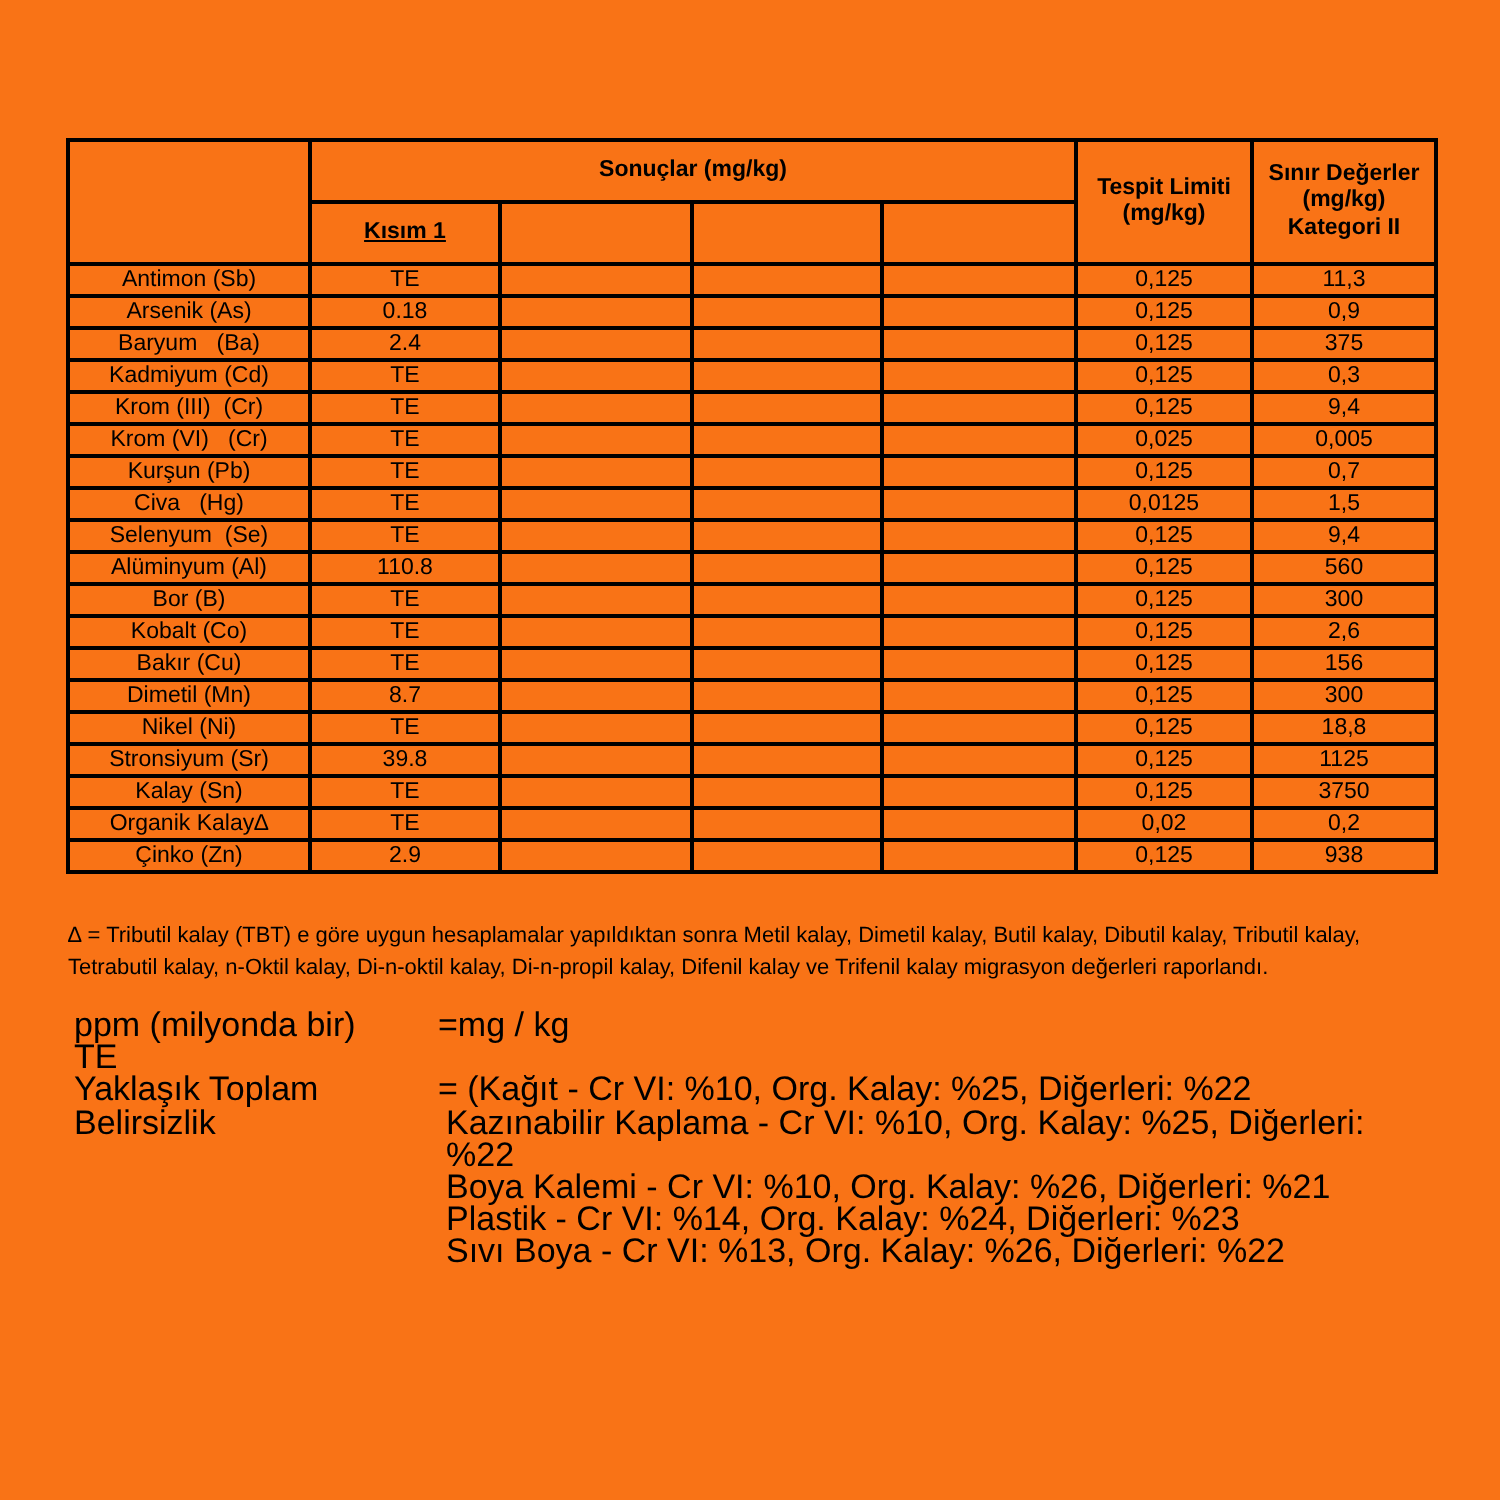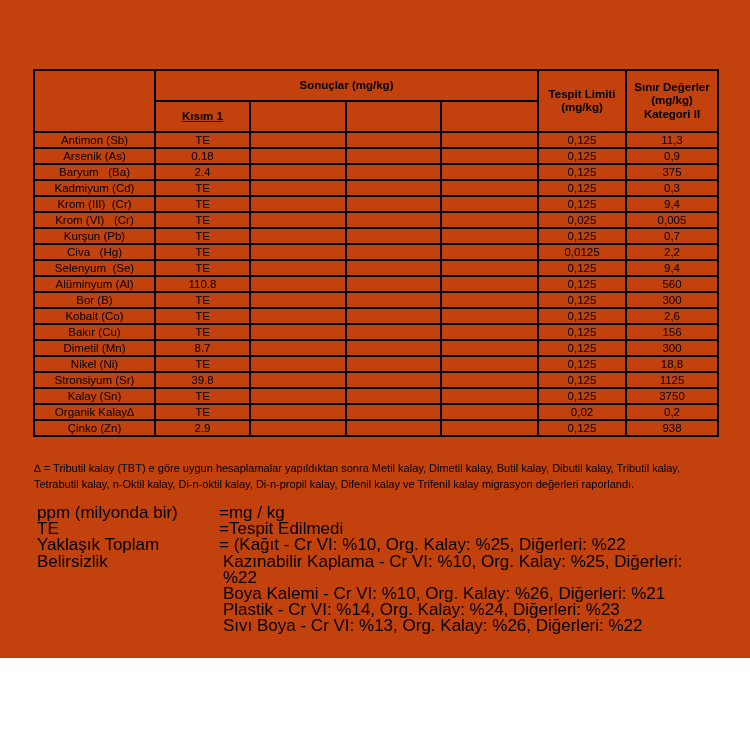--- a/index.html
+++ b/index.html
@@ -4,22 +4,22 @@
 <style>
   * { margin: 0; padding: 0; box-sizing: border-box; }
   html, body { background: #ffffff; }
   body {
     width: 750px; height: 750px;
     font-family: "Liberation Sans", "DejaVu Sans", sans-serif;
     color: #000;
   }
   .page {
     position: relative;
-    width: 750px; height: 658px;
-    background: #c2410c;
+    width: 750px; height: 750px;
+    background: #f97316;
     overflow: hidden;
   }
   table.results {
     position: absolute;
     left: 33px; top: 69px;
     width: 684px;
     border-collapse: collapse;
     table-layout: fixed;
   }
   table.results th, table.results td {
@@ -147,21 +147,21 @@
           <td>0,125</td>
           <td>0,7</td>
         </tr>
         <tr>
           <td>Civa   (Hg)</td>
           <td>TE</td>
           <td></td>
           <td></td>
           <td></td>
           <td>0,0125</td>
-          <td>2,2</td>
+          <td>1,5</td>
         </tr>
         <tr>
           <td>Selenyum  (Se)</td>
           <td>TE</td>
           <td></td>
           <td></td>
           <td></td>
           <td>0,125</td>
           <td>9,4</td>
         </tr>
@@ -262,23 +262,20 @@
 
   <div class="definitions">
       <div class="def-row">
         <div class="def-term">ppm (milyonda bir)</div>
         <div class="def-lines">
           <div class="def-line">=mg / kg</div>
         </div>
       </div>
       <div class="def-row">
         <div class="def-term">TE</div>
-        <div class="def-lines">
-          <div class="def-line">=Tespit Edilmedi</div>
-        </div>
       </div>
       <div class="def-row">
         <div class="def-term">Yaklaşık Toplam Belirsizlik</div>
         <div class="def-lines">
           <div class="def-line">= (Kağıt - Cr VI: %10, Org. Kalay: %25, Diğerleri: %22</div>
           <div class="def-line cont">Kazınabilir Kaplama - Cr VI: %10, Org. Kalay: %25, Diğerleri: %22</div>
           <div class="def-line cont">Boya Kalemi - Cr VI: %10, Org. Kalay: %26, Diğerleri: %21</div>
           <div class="def-line cont">Plastik - Cr VI: %14, Org. Kalay: %24, Diğerleri: %23</div>
           <div class="def-line cont">Sıvı Boya - Cr VI: %13, Org. Kalay: %26, Diğerleri: %22</div>
         </div>

